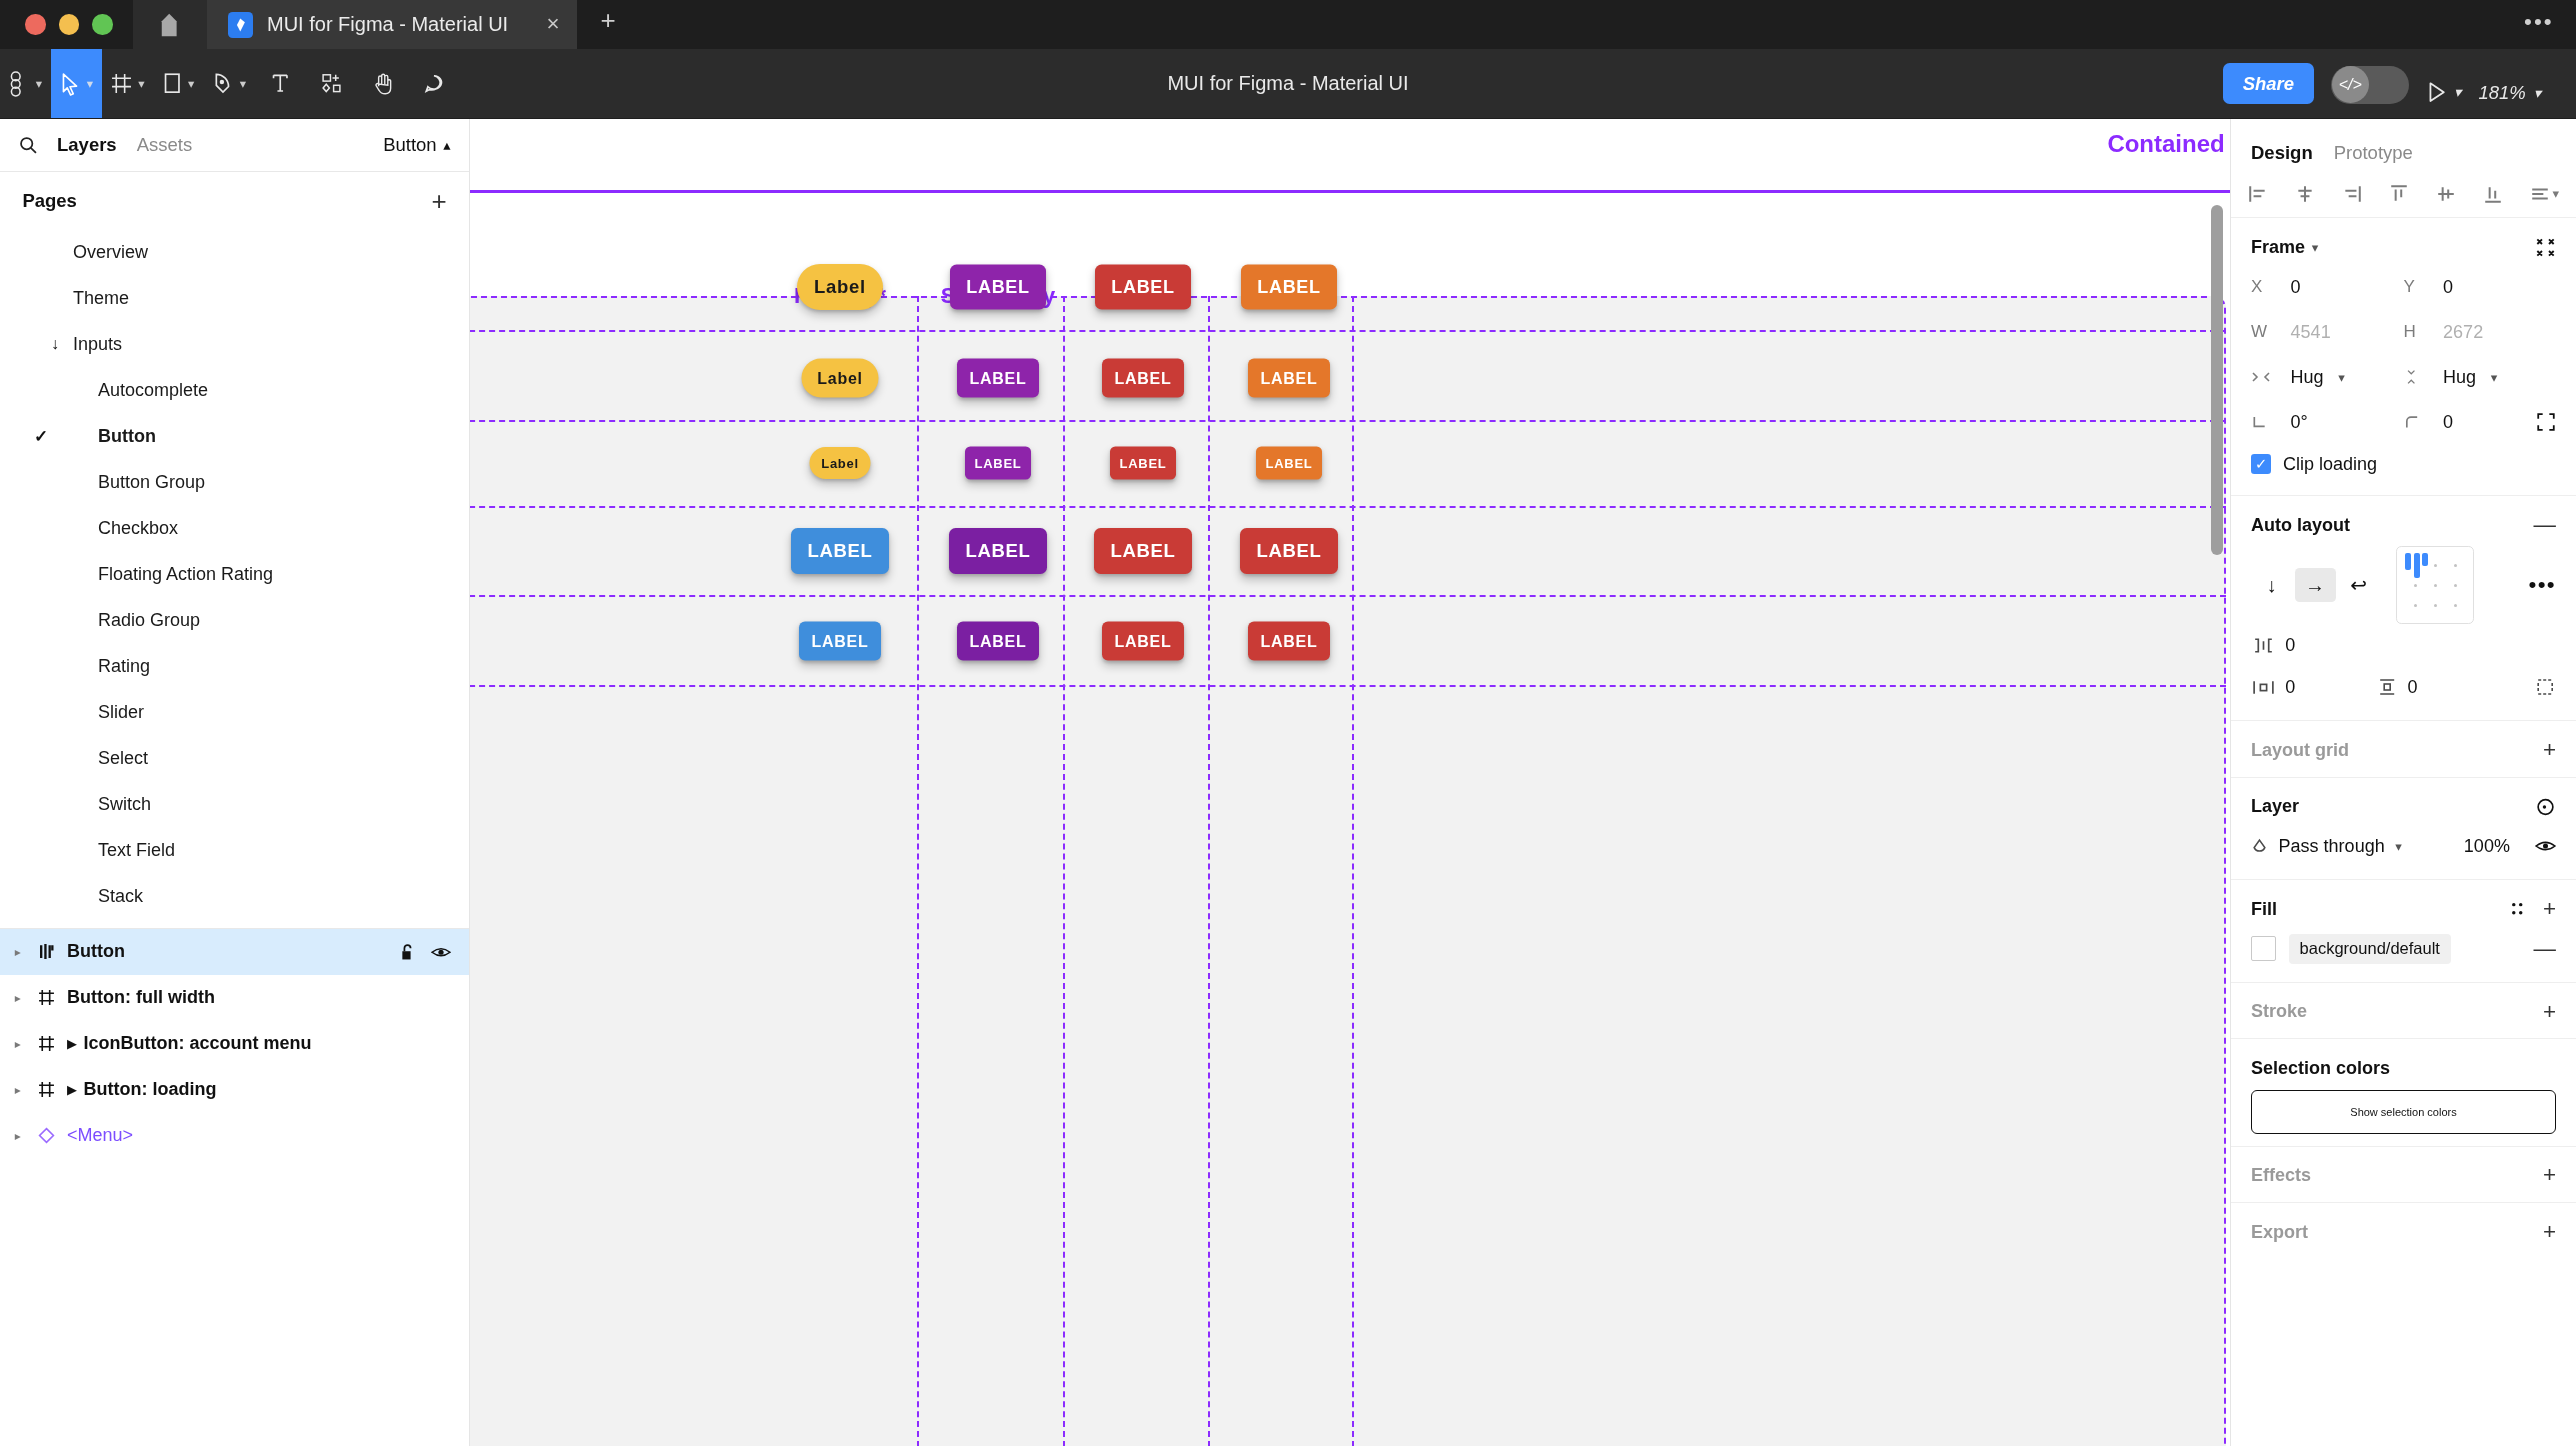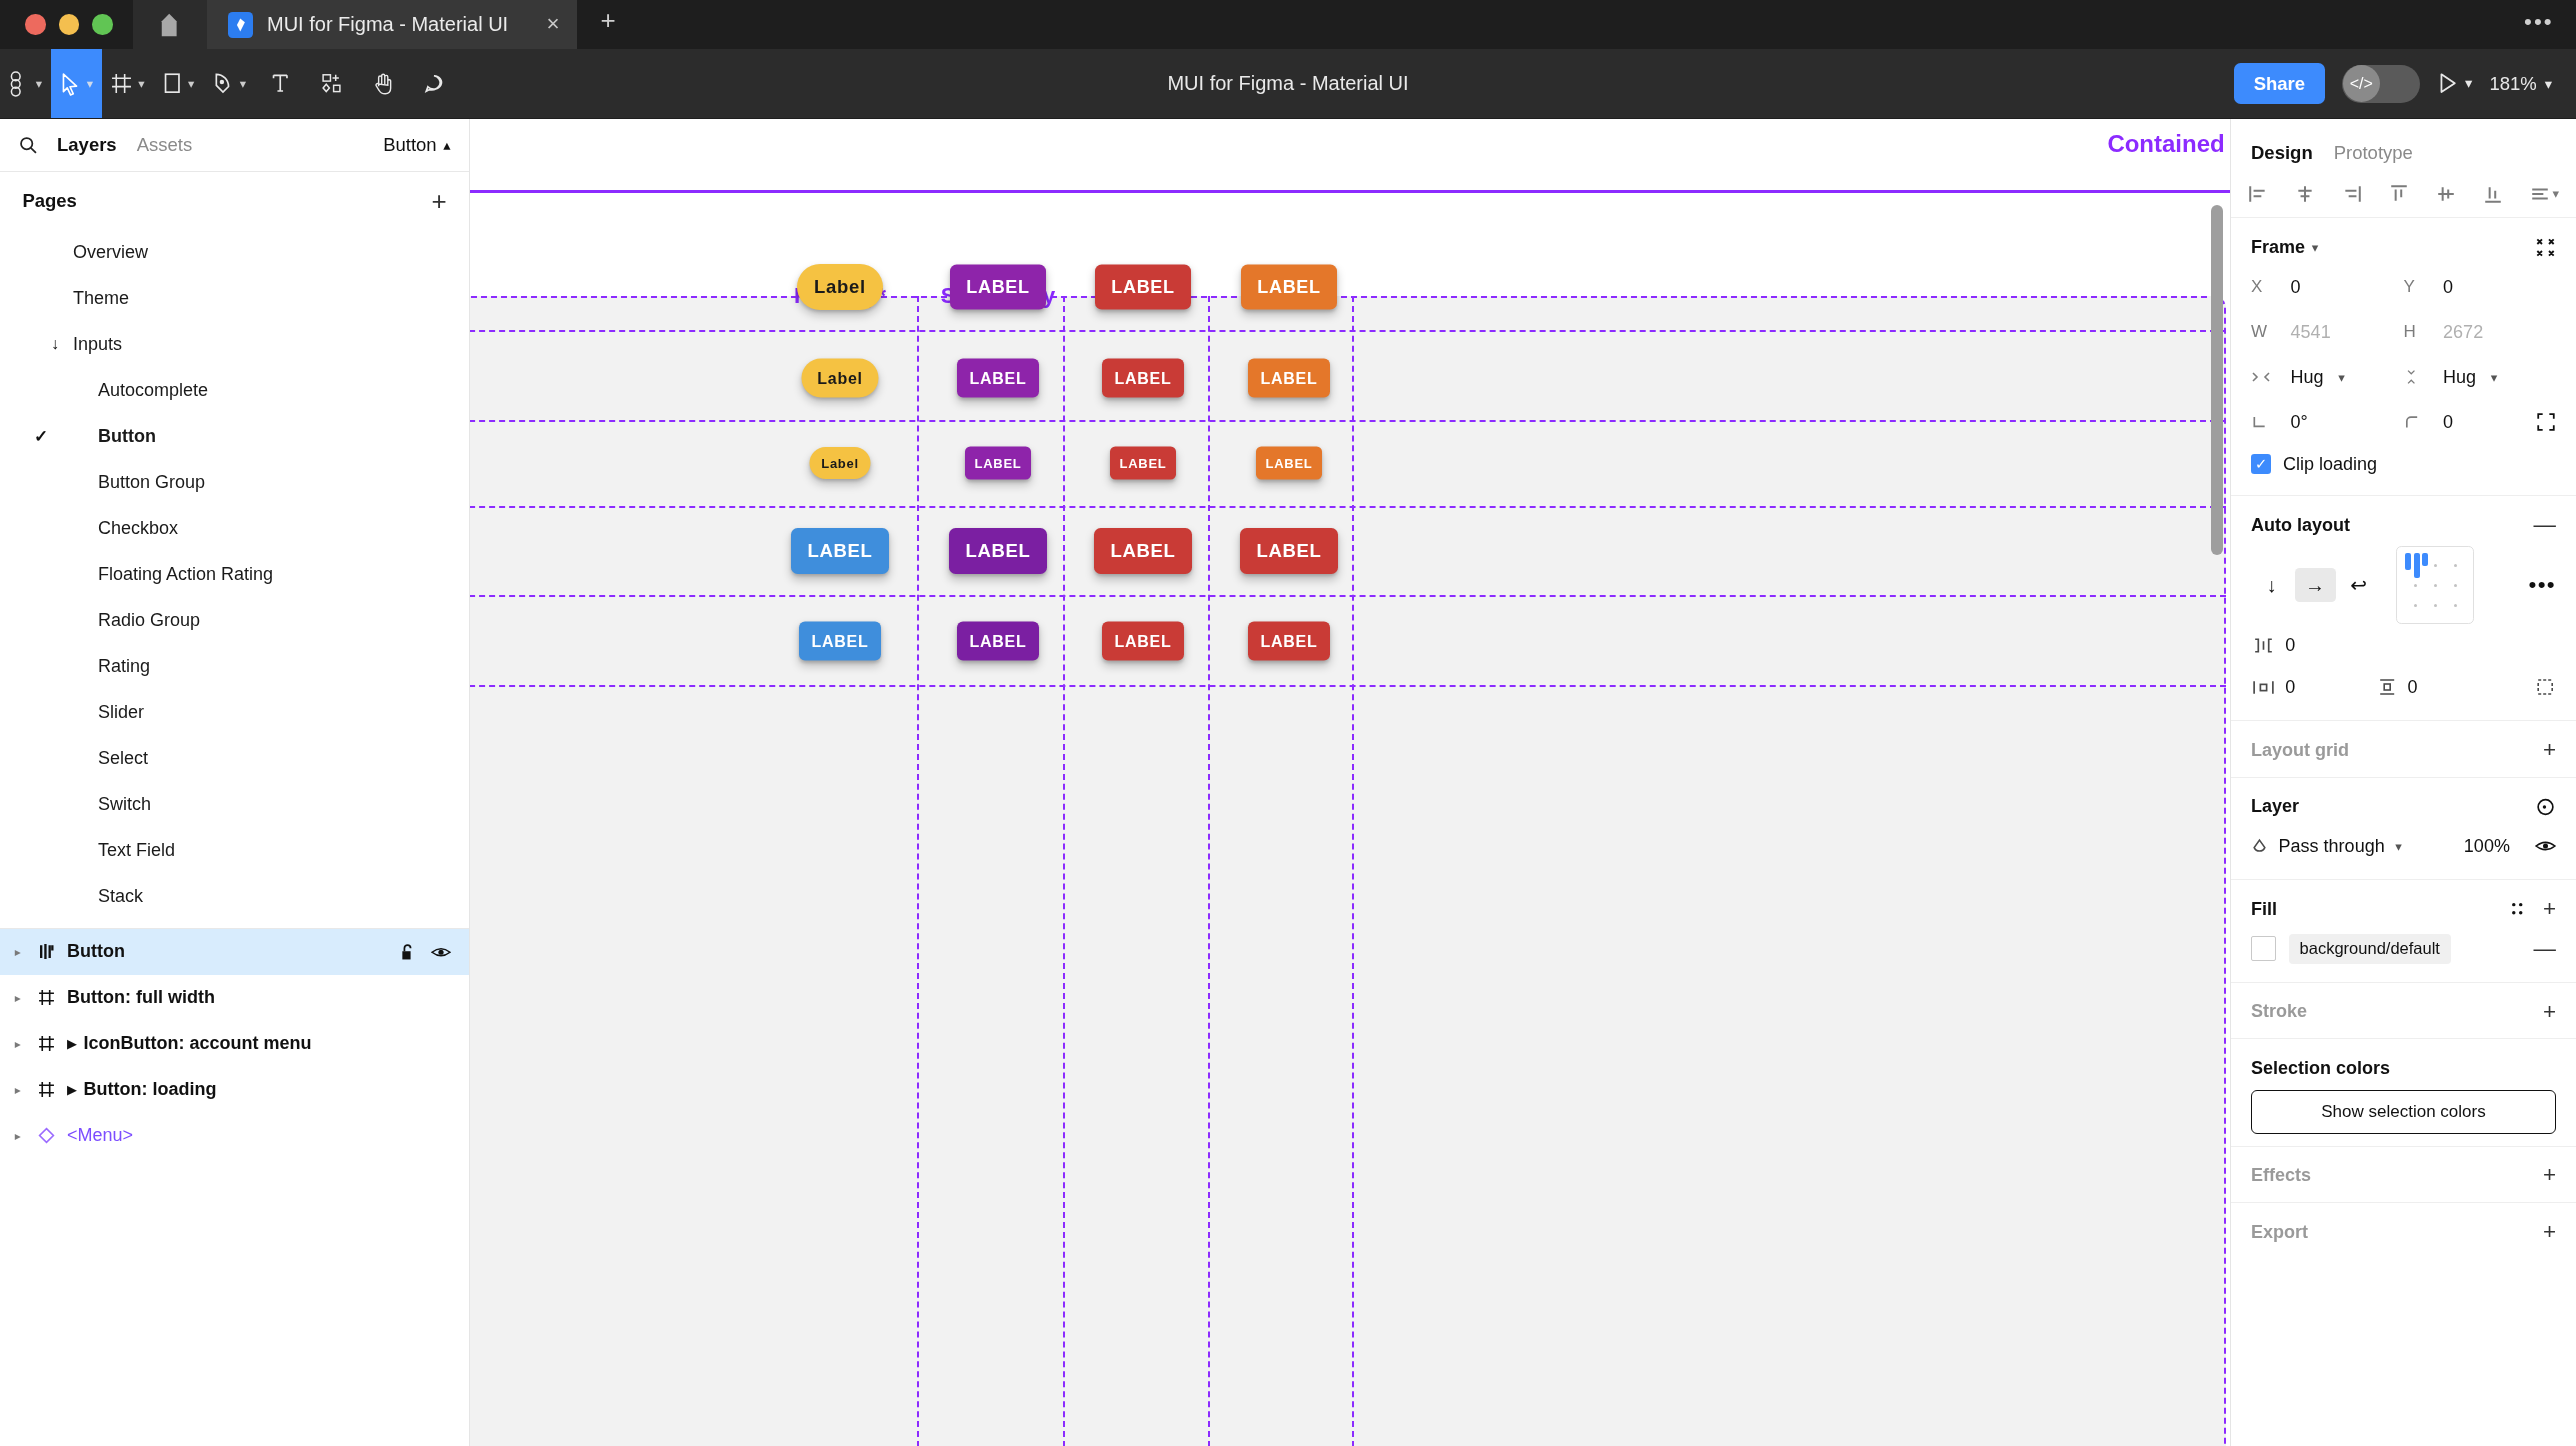--- a/index.html
+++ b/index.html
@@ -49,21 +49,21 @@
     height: 69px; min-width: 51px; display: flex; align-items: center;
     justify-content: center; gap: 5.3px; cursor: pointer; color: #e8e8e8;
     padding: 0 6.6px;
   }
   .tool.active { background: #3d8bfd; }
   .tool .car { font-size: 12.5px; opacity: .85; margin-left: 1.3px; }
   .doc-title {
     position: absolute; left: 0; right: 0; text-align: center;
     color: #e9e9e9; font-size: 20px; pointer-events: none;
   }
-  .tb-right { margin-left: auto; display: flex; align-items: center; gap: 17px; padding-right: 24px; }
+  .tb-right { margin-left: auto; display: flex; align-items: flex-end; gap: 17px; padding-right: 35px; font-style: italic; }
   .share-btn {
     background: #3d8bfd; color: #fff; font-size: 18.5px; font-weight: bold;
     padding: 9.2px 20px; border-radius: 6.6px; cursor: pointer;
   }
   .dev-toggle {
     width: 78px; height: 38px; border-radius: 19px; background: #5a5a5a;
     display: flex; align-items: center; cursor: pointer; position: relative;
   }
   .dev-knob {
     width: 37px; height: 37px; border-radius: 50%; background: #8a8a8a;
@@ -174,21 +174,21 @@
   .chip { background: #f0f0f0; border-radius: 4px; padding: 5.3px 10.6px; font-size: 16.5px; color: #111; }
   .fill-row .minus { margin-left: auto; font-size: 22.4px; color: #333; cursor: pointer; }
 
   .layer-blend { display: flex; align-items: center; gap: 10.6px; height: 42px; margin-top: 4px; }
   .layer-blend .v { font-size: 18px; color: #111; }
   .layer-blend .op { margin-left: auto; font-size: 18px; color: #111; }
 
   .btn-outline {
     width: 100%; height: 44px; border: 0.7px solid #111; border-radius: 6px;
     display: flex; align-items: center; justify-content: center;
-    font-size: 17px; color: #111; cursor: pointer; margin-top: 6.6px; background:#fff;
+    font-size: 11px; color: #111; cursor: pointer; margin-top: 6.6px; background:#fff;
   }
 
   
   .canvas {
     position: absolute; left: 470px; top: 119px; width: 1760px; height: 1328px;
     background: #ffffff; overflow: hidden;
   }
   .contained-label {
     position: absolute; right: 5.3px; top: 10.6px; color: #8c2bff; font-size: 24px;
     font-weight: bold; white-space: nowrap;

